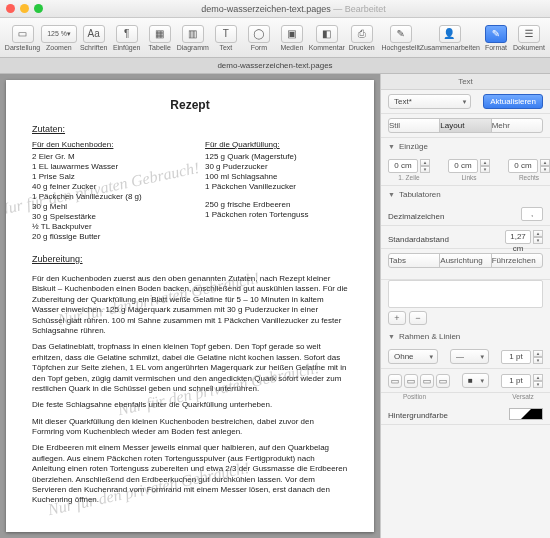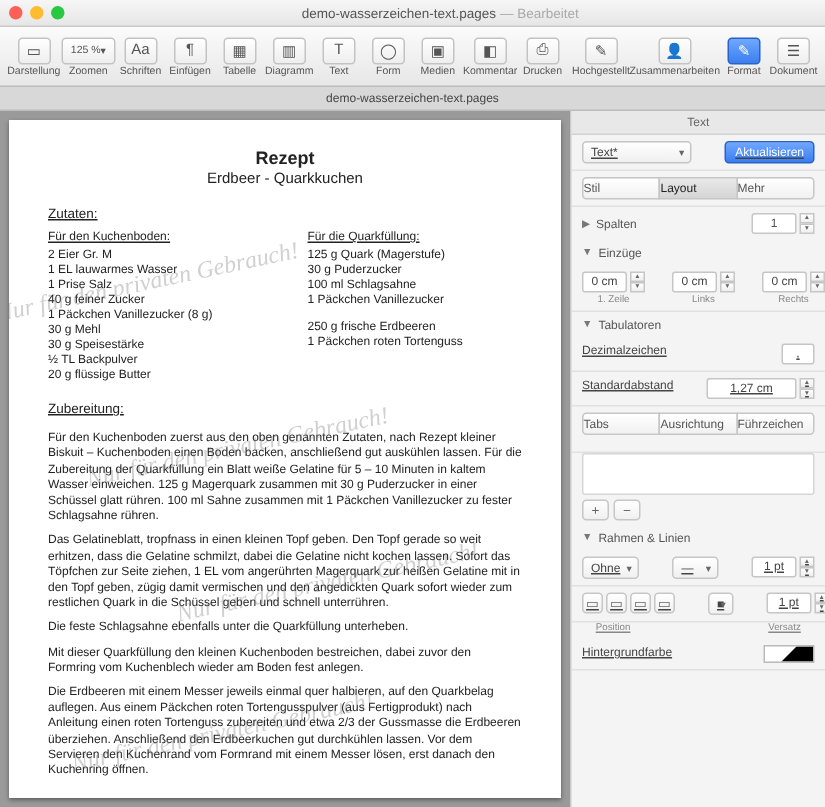--- a/index.html
+++ b/index.html
@@ -25,21 +25,21 @@
   .cols { display:flex; gap:30px; margin-top:6px; font-size:8px; line-height:1.25;}
   .col { flex:1; }
   .colhead { text-decoration:underline; margin-bottom:2px;}
   .extra { margin-top:8px; font-size:8px; line-height:1.25;}
   .body { margin-top:10px; font-size:8px; line-height:1.3;}
   .body p { margin-bottom:6px; }
   .wm { position:absolute; color:rgba(120,120,120,.35); font-size:16px; font-style:italic; font-family: Georgia, serif; transform:rotate(-12deg); white-space:nowrap; pointer-events:none;}
   .inspector { width:170px; background:#f4f4f4; border-left:1px solid #c9c9c9; display:flex; flex-direction:column; font-size:8px; color:#444; overflow:hidden;}
   .ihead { height:16px; display:flex; align-items:center; justify-content:center; background:#e8e8e8; border-bottom:1px solid #d2d2d2; font-size:8px; color:#666;}
   .irow { padding:4px 7px; border-bottom:1px solid #e0e0e0; }
-  .irow.flex { display:flex; align-items:flex-start; gap:22px;text-decoration:underline; }
+  .irow.flex { display:flex; align-items:flex-end; gap:12px; }
   .popup { flex:1; height:15px; background:linear-gradient(#fff,#f0f0f0); border:1px solid #c6c6c6; border-radius:3px; display:flex; align-items:center; padding:0 5px; font-size:8px; position:relative;}
   .popup::after { content:"▾"; position:absolute; right:4px; font-size:7px; color:#666;}
   .bluebtn { height:15px; padding:0 6px; background:linear-gradient(#6fa8ff,#3a7ef0); color:#fff; border:1px solid #2b62c7; border-radius:3px; font-size:8px; display:flex; align-items:center;}
   .seg { display:flex; width:100%; }
   .seg div { flex:1; text-align:left; padding:2px 0; border:1px solid #c6c6c6; background:linear-gradient(#fff,#f1f1f1); font-size:8px; color:#555; margin-left:-1px;}
   .seg div:first-child{border-radius:3px 0 0 3px; margin-left:0;}
   .seg div:last-child{border-radius:0 3px 3px 0;}
   .seg .act { background:linear-gradient(#e9e9e9,#d5d5d5); color:#222;}
   .disc { display:flex; align-items:center; gap:4px; color:#555; font-size:8px; padding:4px 7px;}
   .disc .tri { font-size:7px; color:#777;}
@@ -140,21 +140,20 @@
 
 <div class="main">
   <div class="canvas">
     <div class="page">
       <div class="wm" style="top:100px; left:-10px;">Nur für den privaten Gebrauch!</div>
       <div class="wm" style="top:210px; left:50px;">Nur für den privaten Gebrauch!</div>
       <div class="wm" style="top:300px; left:110px;">Nur für den privaten Gebrauch!</div>
       <div class="wm" style="top:400px; left:40px;">Nur für den privaten Gebrauch!</div>
 
       <h1>Rezept</h1>
-      <h2>Erdbeer - Quarkkuchen</h2>
       <div class="sect">Zutaten:</div>
       <div class="cols">
         <div class="col">
           <div class="colhead">Für den Kuchenboden:</div>
           <div id="col1">
               <div>2 Eier Gr. M</div>
               <div>1 EL lauwarmes Wasser</div>
               <div>1 Prise Salz</div>
               <div>40 g feiner Zucker</div>
               <div>1 Päckchen Vanillezucker (8 g)</div>
@@ -207,31 +206,20 @@
       <div class="bluebtn">Aktualisieren</div>
     </div>
     <div class="irow">
         <div class="seg">
       <div>Stil</div>
       <div class="act">Layout</div>
       <div>Mehr</div>
     </div>
       </div>
 
-    <div class="disc">
-      <span class="tri">▶</span>
-        <span style="flex:1">Spalten</span>
-      <div class="stepper">
-          <div class="numbox">1</div>
-        <div class="steps">
-            <div>▴</div>
-            <div>▾</div>
-          </div>
-      </div>
-    </div>
 
     <div class="disc">
         <span class="tri">▼</span>
         <span>Einzüge</span>
       </div>
     <div class="irow">
         <div class="triple">
       <div class="grp">
             <div class="stepper">
               <div class="numbox">0 cm</div>
@@ -269,21 +257,21 @@
         <span class="tri">▼</span>
         <span>Tabulatoren</span>
       </div>
     <div class="irow flex">
         <span style="flex:1">Dezimalzeichen</span>
         <div class="numbox" style="width:22px">,</div>
       </div>
     <div class="irow flex">
         <span style="flex:1">Standardabstand</span>
       <div class="stepper">
-          <div class="numbox" style="width:60px">1,27 cm</div>
+          <div class="numbox" style="width:26px">1,27 cm</div>
           <div class="steps">
             <div>▴</div>
             <div>▾</div>
           </div>
         </div>
     </div>
     <div class="irow" style="padding-bottom:11px;">
         <div class="seg">
       <div>Tabs</div>
       <div>Ausrichtung</div>

